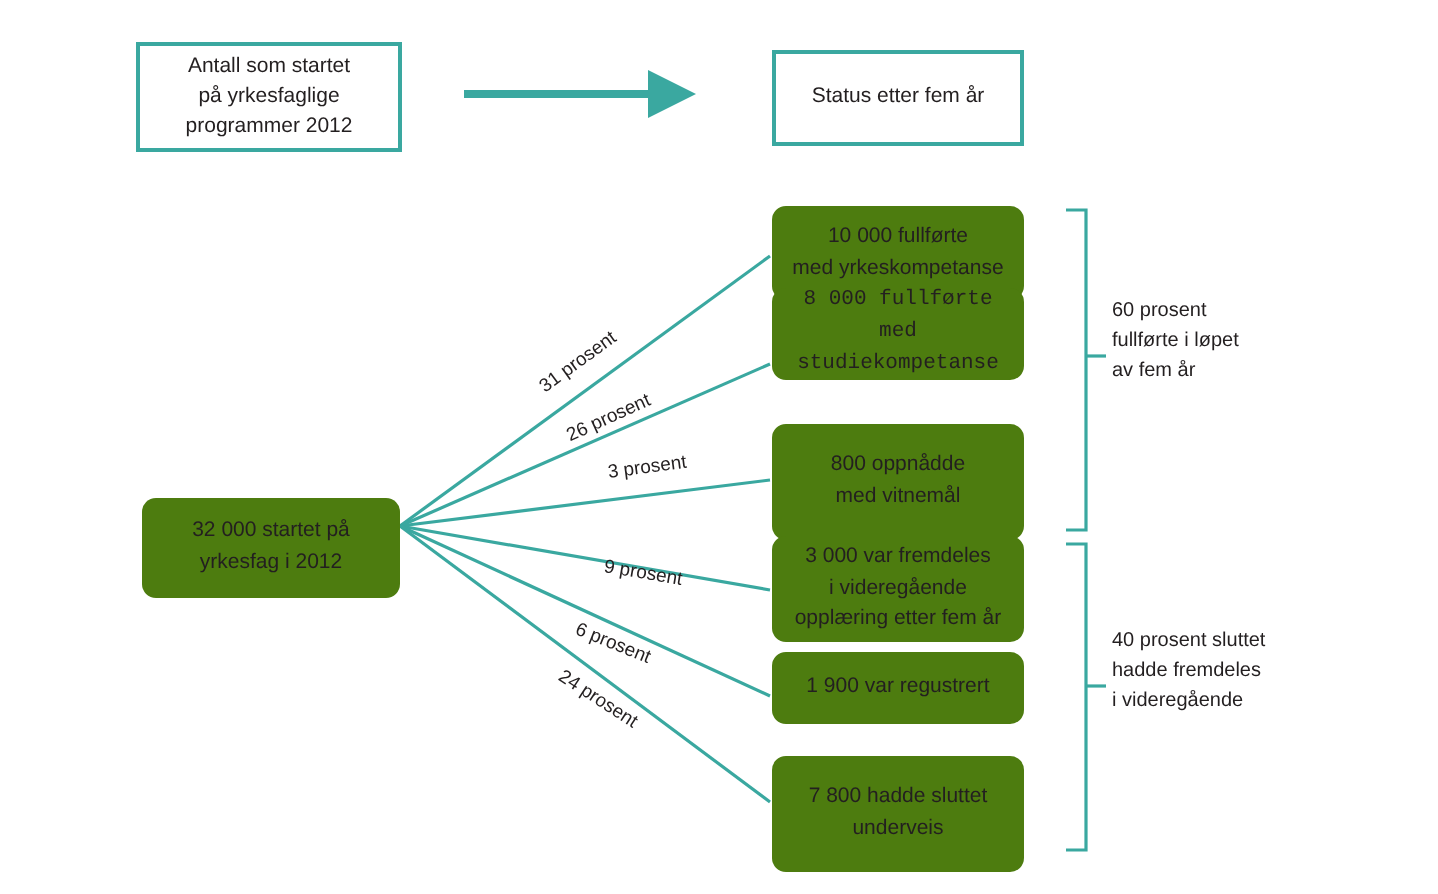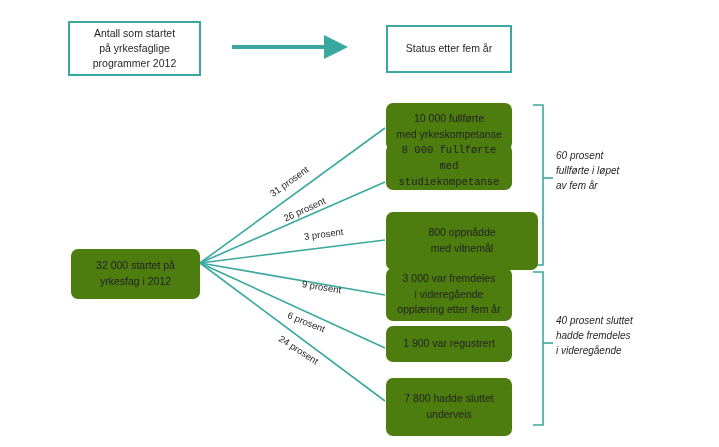--- a/index.html
+++ b/index.html
@@ -60,42 +60,41 @@
     text-align: center;
     font-size: 10.5px;
     line-height: 1.5;
     color: #231f20;
     padding: 2px 6px;
   }
   #node-source { left: 71px; top: 249px; width: 129px; height: 50px; }
 
   #node-r1 { left: 386px; top: 103px; width: 126px; height: 47px; }
   #node-r2 { left: 386px; top: 144px; width: 126px; height: 46px; font-family: Liberation Mono, monospace; }
-  #node-r3 { left: 386px; top: 212px; width: 152px; height: 58px; }
+  #node-r3 { left: 386px; top: 212px; width: 126px; height: 58px; }
   #node-r4 { left: 386px; top: 268px; width: 126px; height: 53px; }
   #node-r5 { left: 386px; top: 326px; width: 126px; height: 36px; align-items: center; }
   #node-r6 { left: 386px; top: 378px; width: 126px; height: 58px; }
 
   
   .edge-label {
     position: absolute;
     font-size: 9.5px;
     color: #231f20;
     white-space: nowrap;
     transform-origin: 0 50%;
   }
 
   
   .summary {
     position: absolute;
     font-size: 10px;
     line-height: 1.5;
     color: #231f20;
     white-space: nowrap;
-    font-style: italic;
   }
   #summary-top    { left: 556px; top: 148px; }
   #summary-bottom { left: 556px; top: 313px; }
 </style>
 </head>
 <body>
 
 <div class="diagram">
 
   <svg class="svg-layer" viewBox="0 0 719 447">

